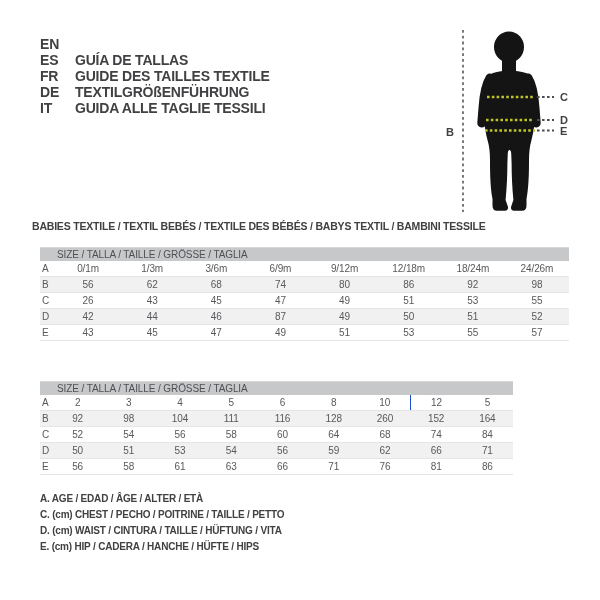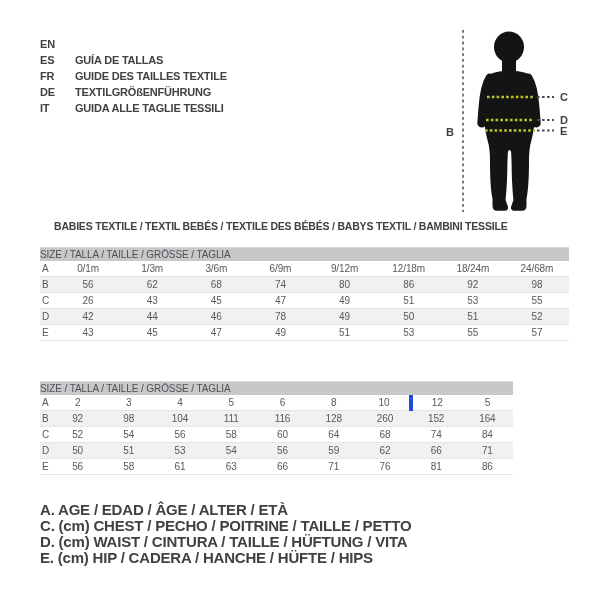--- a/index.html
+++ b/index.html
@@ -1,50 +1,50 @@
 <!DOCTYPE html>
 <html><head>
 <meta charset="utf-8">
 <style>
   html,body{margin:0;padding:0;background:#fff;}
   .page{position:relative;width:600px;height:600px;background:#ffffff;overflow:hidden;
         font-family:"Liberation Sans",sans-serif;color:#414042;}
 
   
-  .lang-block{position:absolute;left:40px;top:36px;font-size:11px;font-weight:700;
+  .lang-block{position:absolute;left:40px;top:36px;font-size:14px;font-weight:700;
               letter-spacing:-0.2px;color:#414042;}
   .lang-row{display:flex;line-height:16px;}
   .lang-code{width:35px;}
 
   
   .figure-svg{position:absolute;left:440px;top:12px;}
   .figure-svg text{font-family:"Liberation Sans",sans-serif;font-size:11px;font-weight:700;fill:#414042;}
 
   
-  .tbl-title{position:absolute;left:54px;font-size:10.5px;font-weight:700;
+  .tbl-title{position:absolute;left:32px;font-size:10.5px;font-weight:700;
              letter-spacing:-0.2px;color:#414042;white-space:nowrap;}
   #babies-title{top:220px;}
   #children-title{top:361px;}
 
   
   .size-table{position:absolute;border-collapse:collapse;table-layout:fixed;
               font-size:10px;color:#58595b;letter-spacing:-0.1px;}
   .size-table td{padding:0;height:15px;vertical-align:middle;text-align:center;overflow:hidden;white-space:nowrap;}
   .size-table td.letter{text-align:left;padding-left:2px;}
-  .size-table tr.size-hdr td{background:#c7c8ca;color:#4f5054;text-align:left;padding-left:0;
+  .size-table tr.size-hdr td{background:#c7c8ca;color:#4f5054;text-align:left;padding-left:17px;
                              height:13px;border-top:1px solid #d7d8da;}
   .size-table tr.data-row td{border-bottom:1px solid #e4e5e7;}
   .size-table tr.alt td{background:#f1f1f2;}
   #babies-table{left:40px;top:247px;width:529px;}
   #children-table{left:40px;top:381px;width:473px;}
-  #children-table tr.row-a td:nth-child(9){border-left:4px solid #1d4ed8;}
-
-  
-  .legend{position:absolute;left:40px;top:491px;font-size:15px;font-weight:700;
-          letter-spacing:-0.2px;color:#414042;line-height:16px;margin-top:11px;}
+  #children-table tr.row-a td:nth-child(9){border-left:1px solid #1d4ed8;}
+
+  
+  .legend{position:absolute;left:40px;top:491px;font-size:10px;font-weight:700;
+          letter-spacing:-0.2px;color:#414042;line-height:16px;}
 </style>
 </head>
 <body>
 
 <div class="page">
 
   <div class="lang-block">
     <div class="lang-row">
       <span class="lang-code">EN</span>
     </div>
@@ -118,21 +118,21 @@
     </tr>
     <tr class="data-row row-a">
       <td class="letter">A</td>
       <td>0/1m</td>
       <td>1/3m</td>
       <td>3/6m</td>
       <td>6/9m</td>
       <td>9/12m</td>
       <td>12/18m</td>
       <td>18/24m</td>
-      <td>24/68m</td>
+      <td>24/26m</td>
     </tr>
     <tr class="data-row alt">
       <td class="letter">B</td>
       <td>56</td>
       <td>62</td>
       <td>68</td>
       <td>74</td>
       <td>80</td>
       <td>86</td>
       <td>92</td>
@@ -147,21 +147,21 @@
       <td>49</td>
       <td>51</td>
       <td>53</td>
       <td>55</td>
     </tr>
     <tr class="data-row alt">
       <td class="letter">D</td>
       <td>42</td>
       <td>44</td>
       <td>46</td>
-      <td>78</td>
+      <td>87</td>
       <td>49</td>
       <td>50</td>
       <td>51</td>
       <td>52</td>
     </tr>
     <tr class="data-row">
       <td class="letter">E</td>
       <td>43</td>
       <td>45</td>
       <td>47</td>

